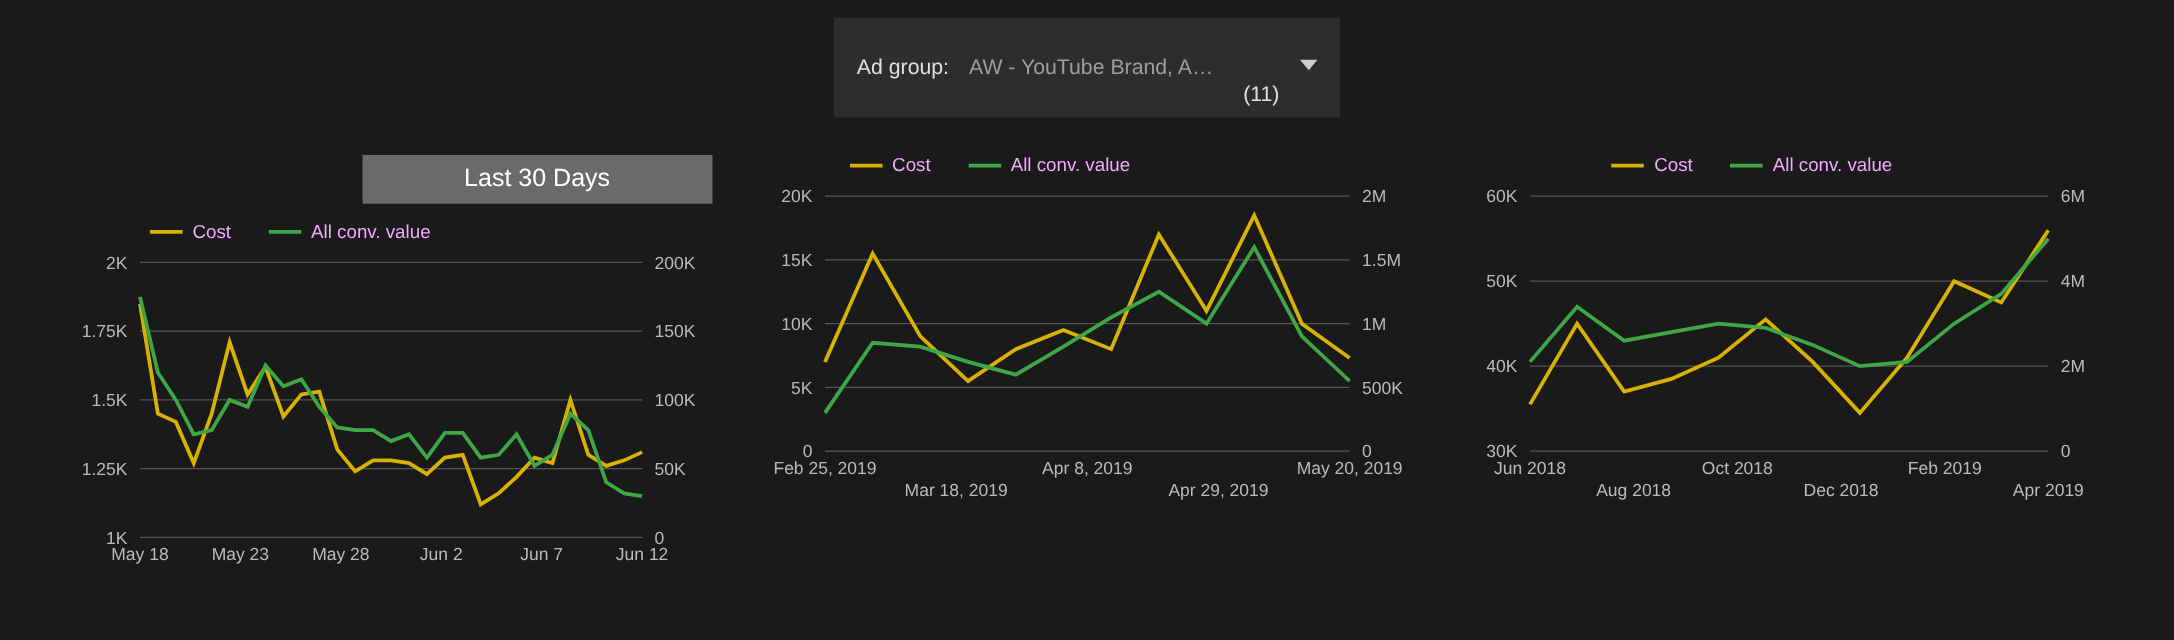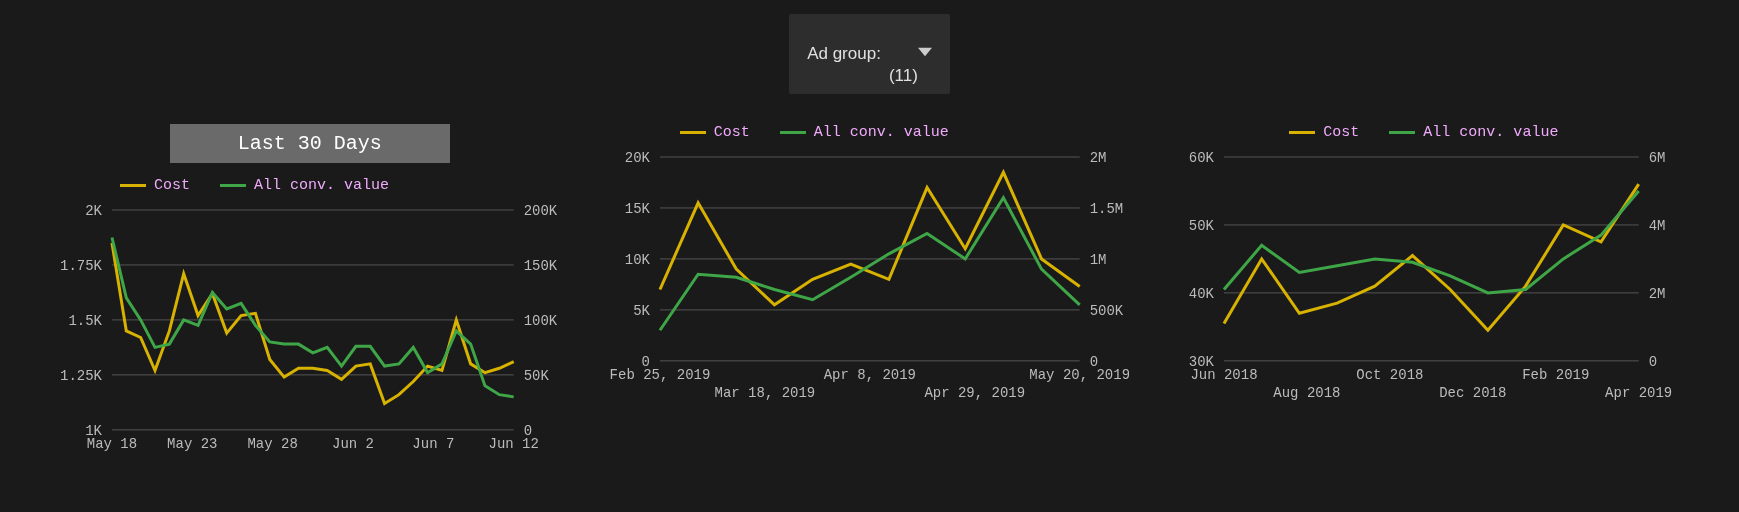--- a/index.html
+++ b/index.html
@@ -1,44 +1,45 @@
 <!DOCTYPE html>
 <html><head>
 <meta charset="utf-8">
 <style>
   html,body{margin:0;padding:0;background:#1a1a1a;font-family:Arial,Helvetica,sans-serif;color:#ccc;}
   body{width:1739px;height:512px;overflow:hidden;position:relative;}
   .filter-bar{display:flex;justify-content:center;padding-top:14px;}
-  .filter-pill{background:#2d2d2d;display:flex;align-items:center;gap:0;padding:8px 18px;font-size:17px;border-radius:2px;}
+  .filter-pill{background:#2d2d2d;display:flex;align-items:center;gap:16px;padding:8px 18px;font-size:17px;border-radius:2px;}
   .filter-pill .label{color:#e0e0e0;}
   .filter-pill .value{color:#9e9e9e;}
   .filter-pill .count{color:#e0e0e0;margin-left:8px;margin-top:44px;}
   .filter-pill svg{width:14px;height:14px;fill:#ccc;}
   .panels{display:flex;justify-content:space-between;padding:30px 50px 0 50px;gap:40px;}
-  .panel{flex:1;min-width:0;display:flex;flex-direction:column;align-items:center;font-family:Liberation Mono, monospace;}
+  .panel{flex:1;min-width:0;display:flex;flex-direction:column;align-items:flex-end;}
   .panel-title{background:#6a6a6a;color:#fff;font-size:20px;padding:8px 0;width:280px;text-align:center;margin-bottom:14px;}
   .legend{display:flex;gap:30px;font-size:15px;color:#f0abfc;margin-bottom:6px;align-self:flex-start;margin-left:70px;}
   .panel:nth-child(3) .legend{margin-left:120px;}
   .legend-item{display:flex;align-items:center;gap:8px;}
   .swatch{width:26px;height:3px;display:inline-block;}
   .swatch.cost{background:#d8b200;}
   .swatch.conv{background:#3fa648;}
   .chart-wrap{position:relative;width:100%;}
   svg.chart{width:100%;height:auto;display:block;}
   .grid line{stroke:#555;stroke-width:1;}
   .series{fill:none;stroke-width:3;}
   .series.cost{stroke:#d8b200;}
   .series.conv{stroke:#3fa648;}
 </style>
 </head>
 <body>
 
 <div class="filter-bar">
   <div class="filter-pill">
     <span class="label"><span>Ad group</span>: </span>
+    <span class="value">AW - YouTube Brand, A…</span>
     <span class="count">(11)</span>
     <span>
       <svg viewBox="0 0 10 6">
           <path d="M0 0 L5 6 L10 0 Z"></path>
         </svg>
     </span>
   </div>
 </div>
 
 <div class="panels">

